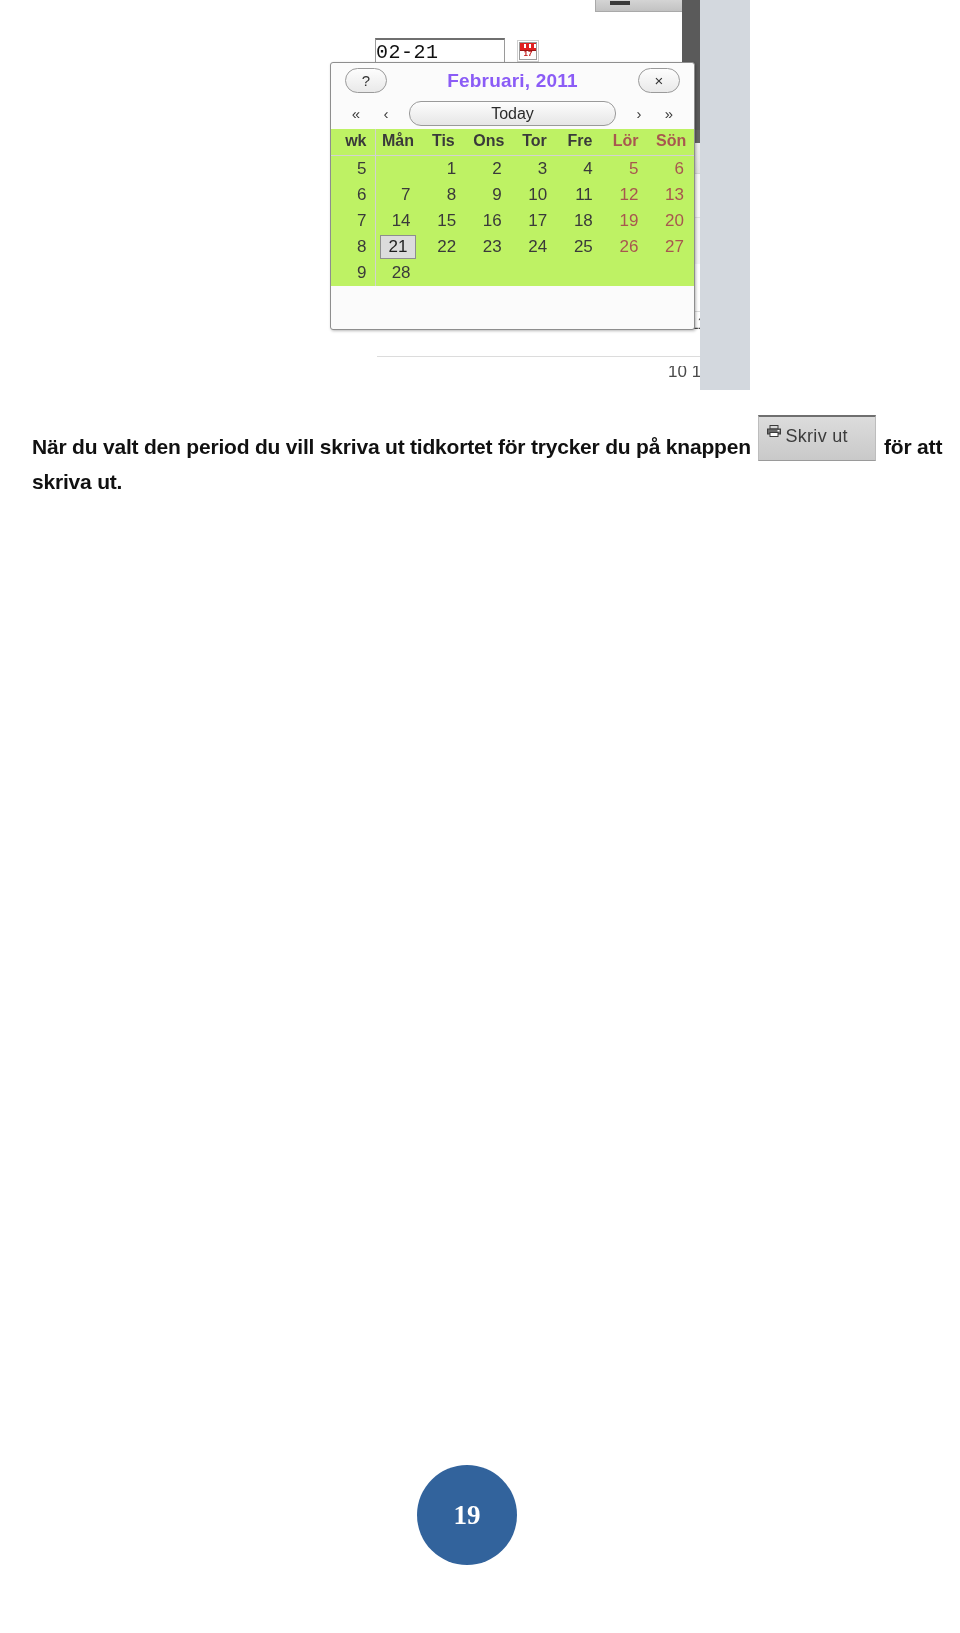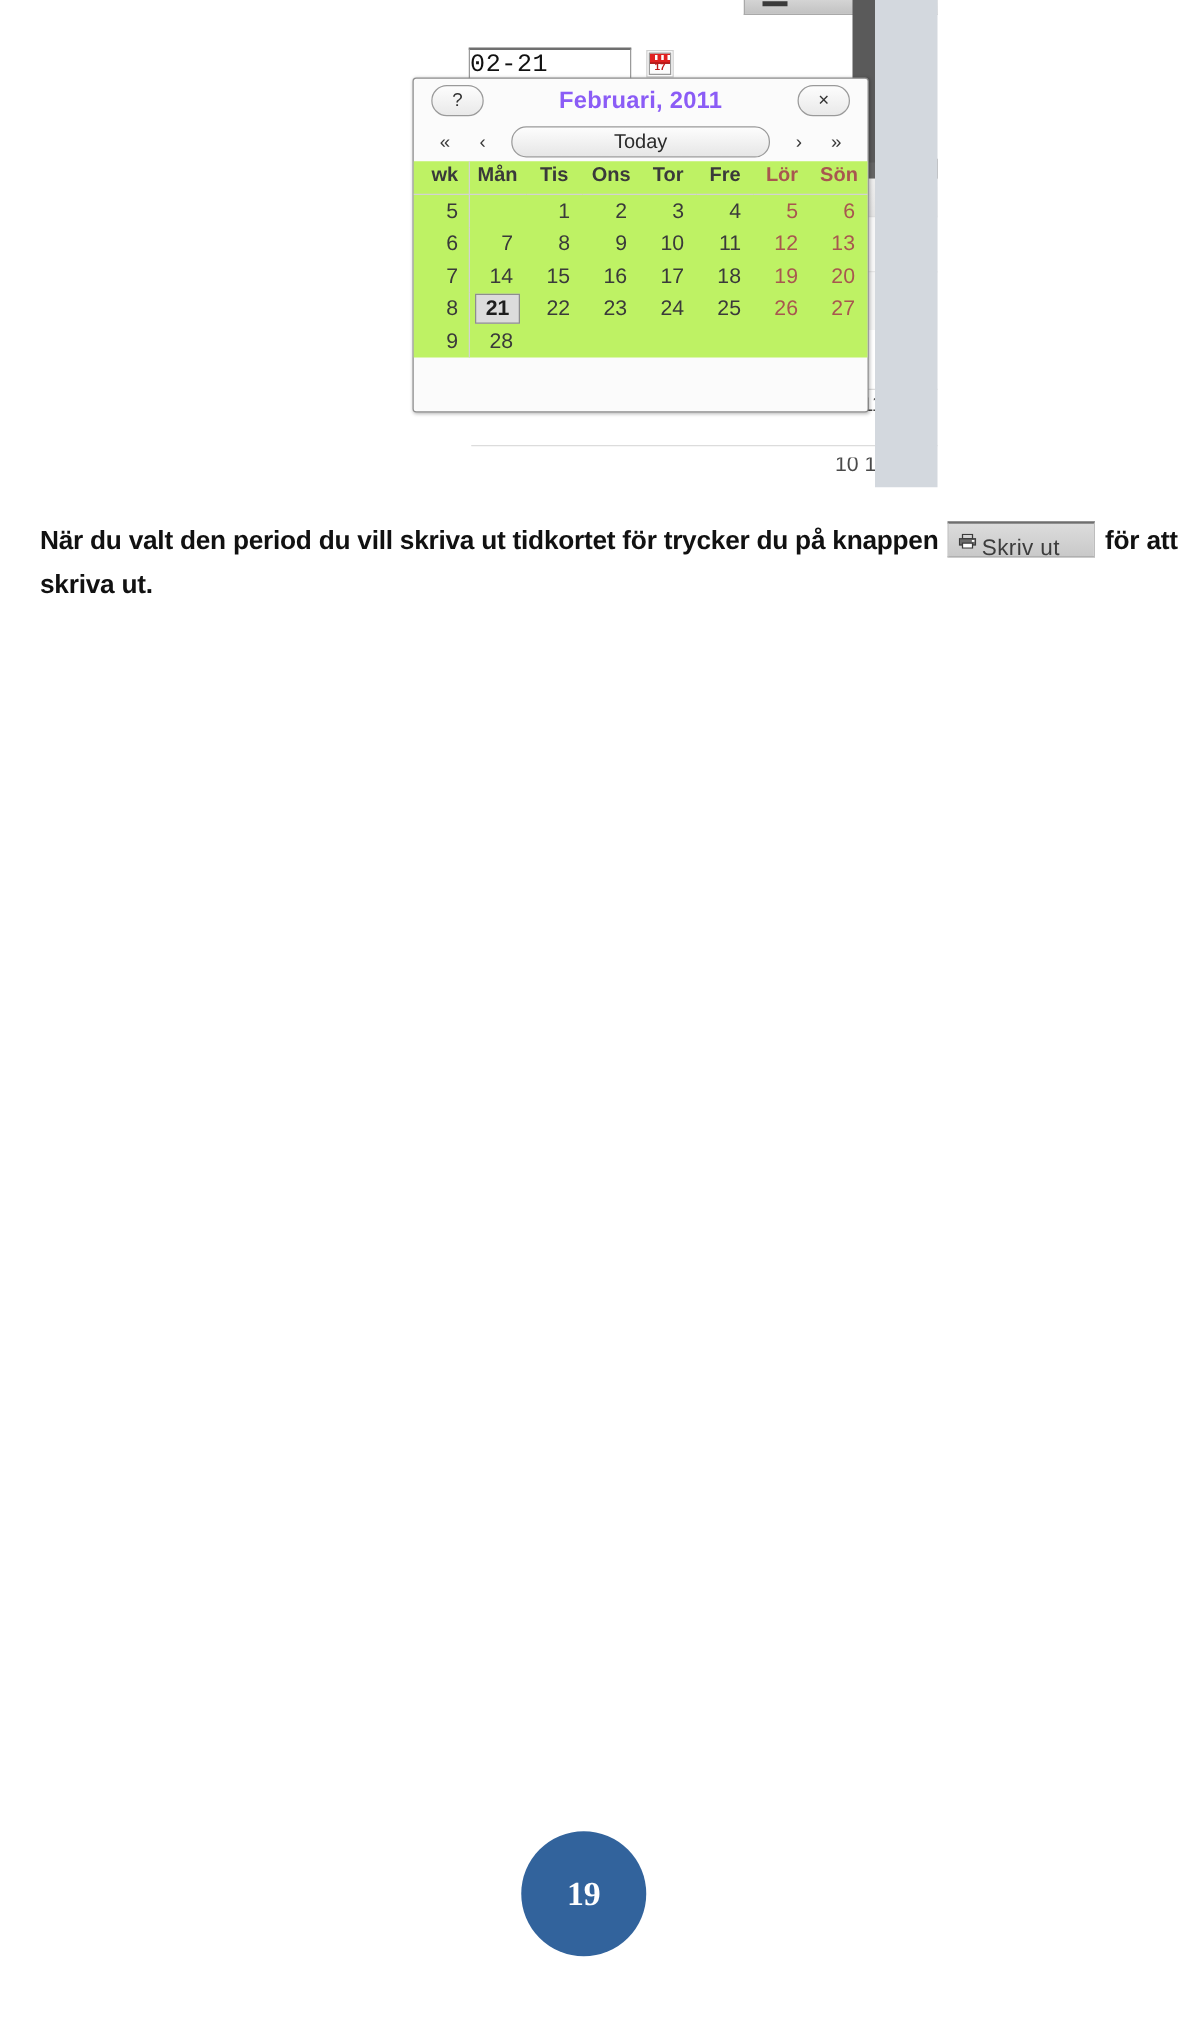--- a/index.html
+++ b/index.html
@@ -319,21 +319,21 @@
   }
   .cal-grid td.sel {
     text-align: center;
     padding-right: 0;
   }
   .cal-grid td.sel span {
     display: inline-block;
     min-width: 34px;
     background: #dcdcdc;
     border: 1px solid #8e8e8e;
-    font-weight: bold;
+    font-weight: normal;
     color: #1e1e1e;
     line-height: 22px;
   }
   .cal-footer {
     border-top: 1px solid #d2d2d2;
     height: 30px;
     display: flex;
     align-items: center;
     justify-content: center;
     font-size: 17px;
@@ -352,21 +352,21 @@
     color: #111111;
     line-height: 35px;
     letter-spacing: -0.2px;
     margin-left: 32px;
   }
   .skriv-ut-btn {
     display: inline-block;
     vertical-align: -7px;
     margin: 0 2px;
     width: 118px;
-    height: 29px;
+    height: 46px;
     background: linear-gradient(#dcdcdc, #c9c9c9);
     border-top: 2px solid #6f6f6f;
     border-left: 1px solid #bdbdbd;
     border-right: 1px solid #bdbdbd;
     border-bottom: 1px solid #9a9a9a;
     box-sizing: border-box;
     position: relative;
   }
   .skriv-ut-btn .su-label {
     position: absolute;

